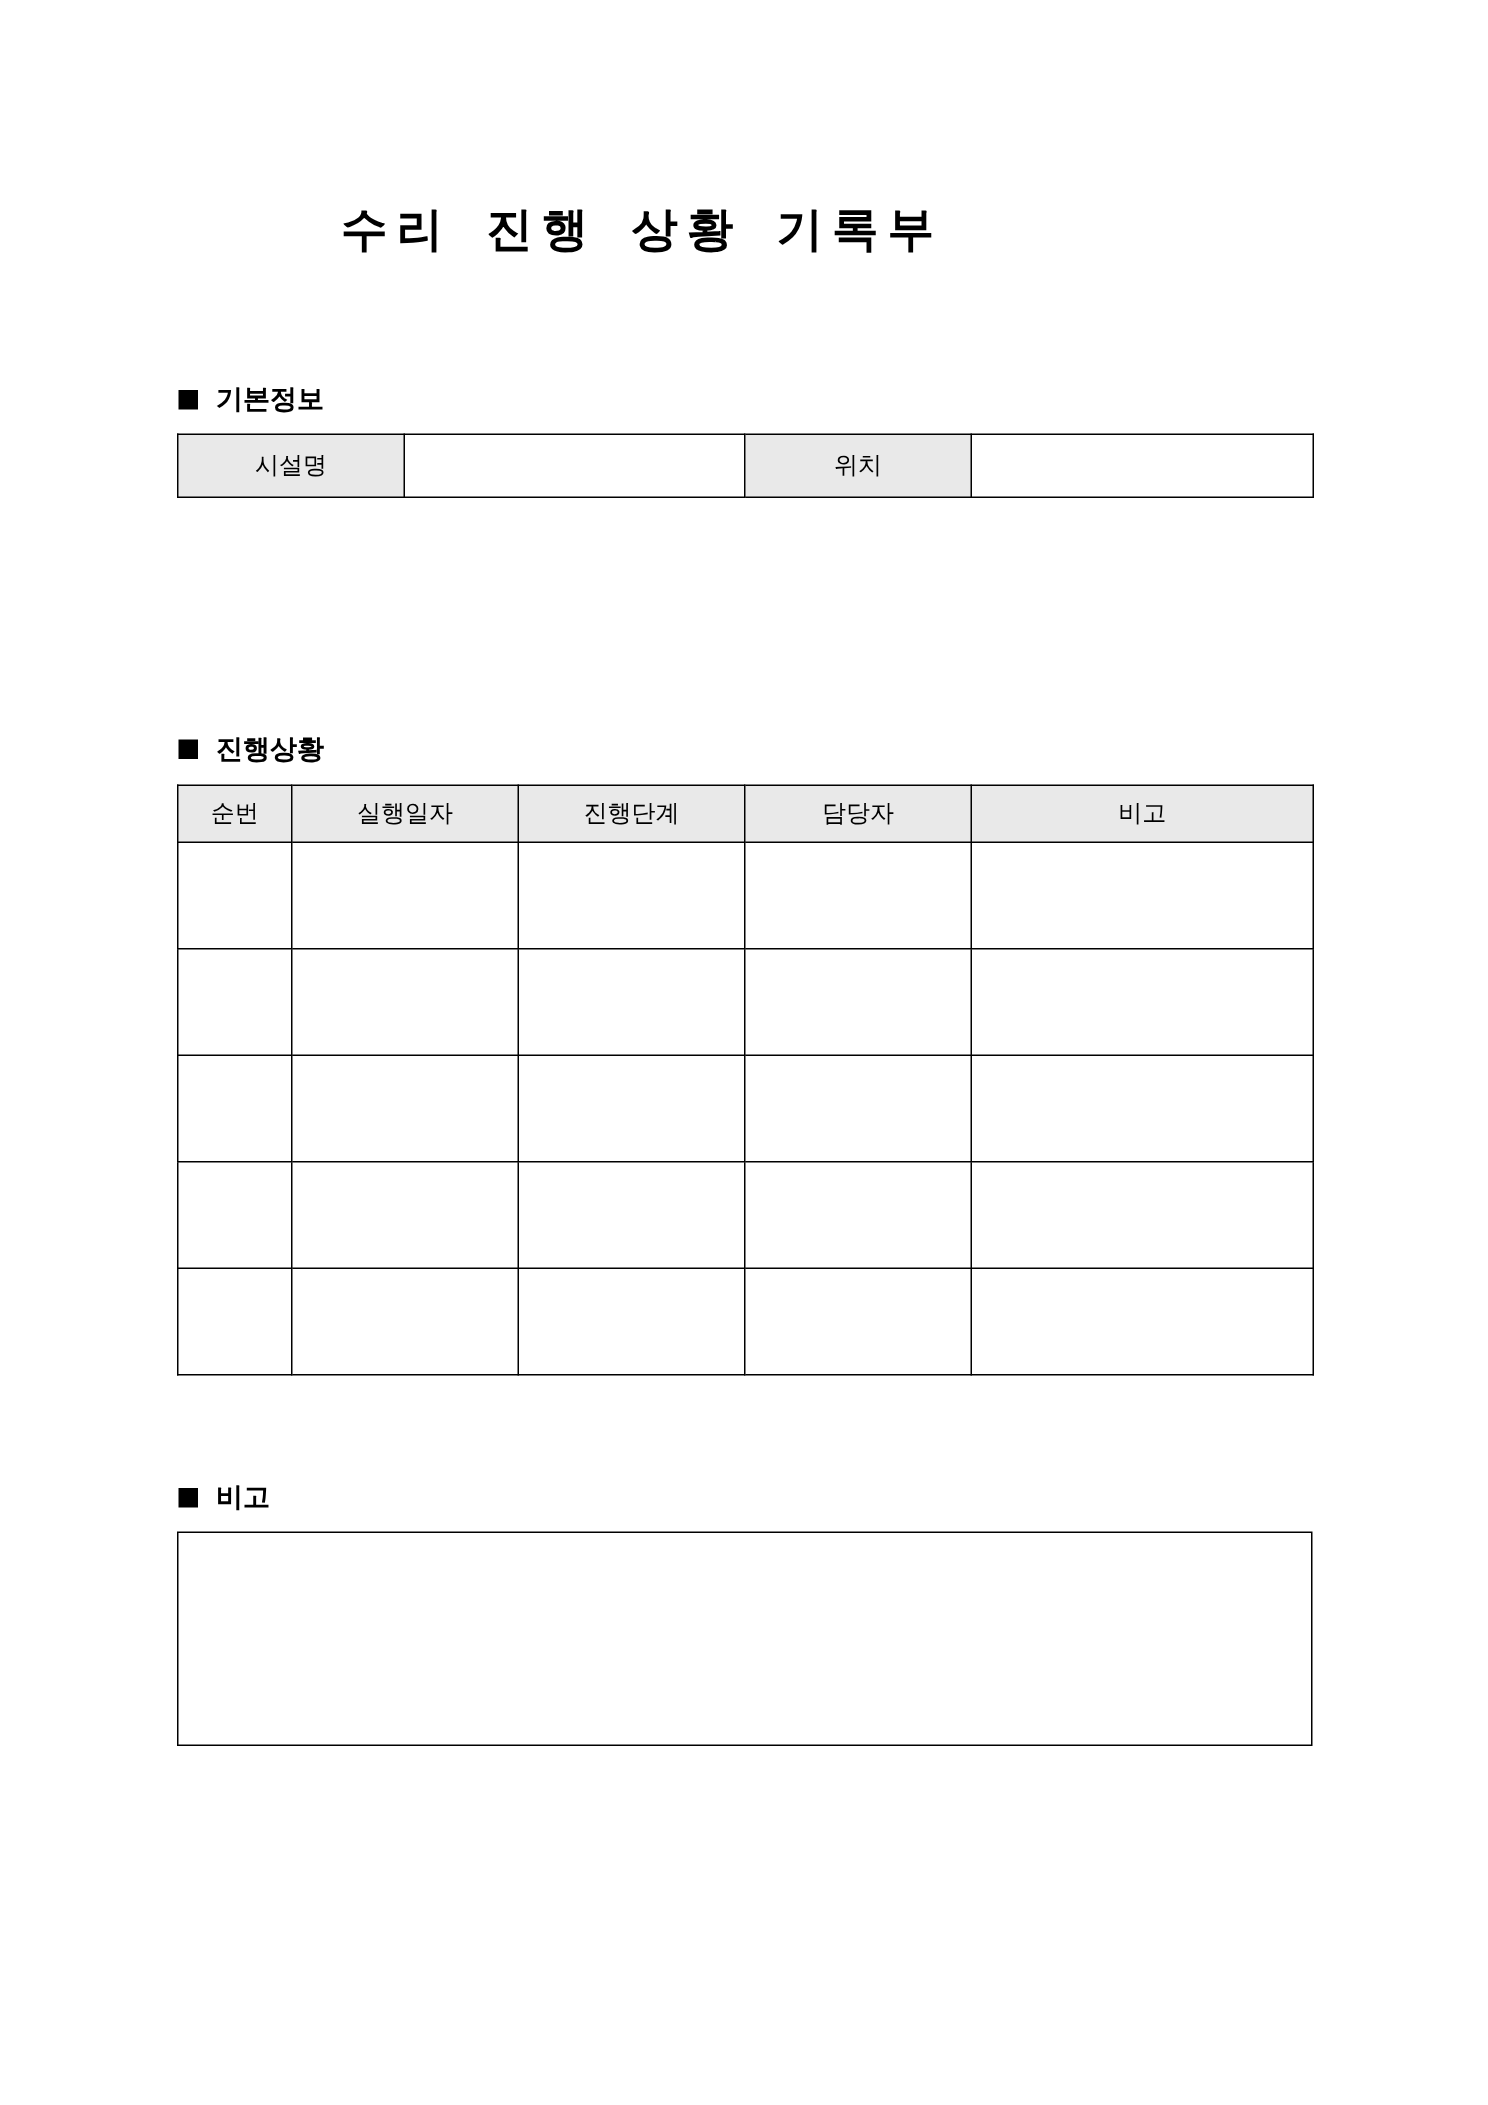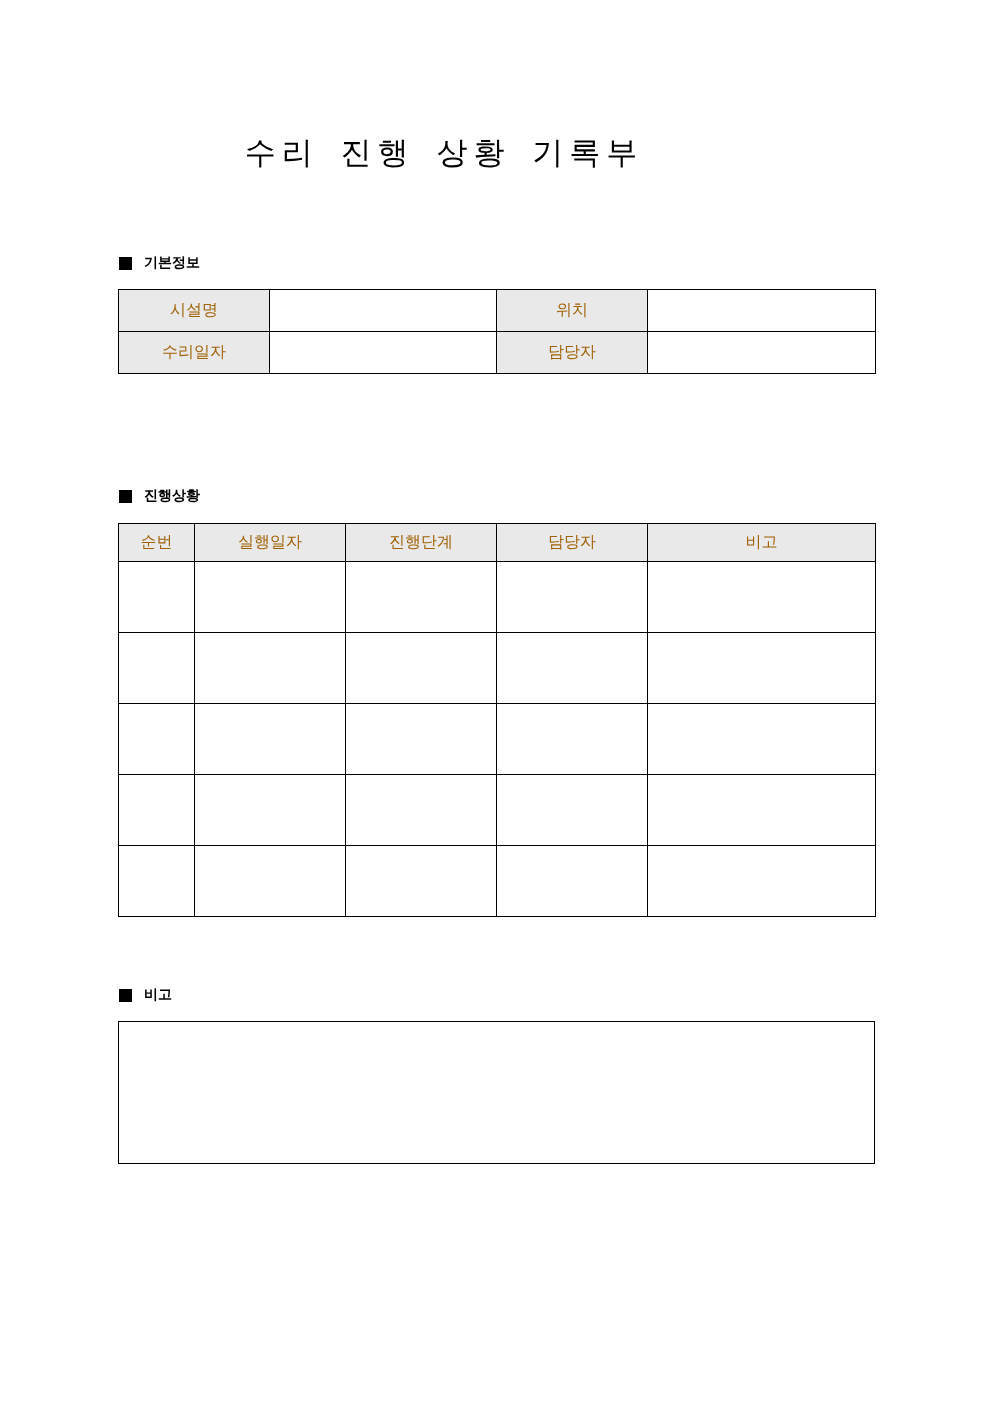--- a/index.html
+++ b/index.html
@@ -1,21 +1,21 @@
 <!DOCTYPE html>
 <html><head>
 <meta charset="utf-8">
 <style>
   html, body { margin:0; padding:0; background:#ffffff; }
   body { width:992px; height:1403px; position:relative; font-family:"DejaVu Sans","Liberation Sans",sans-serif; color:#000; }
-  .title { position:absolute; left:0; top:132px; width:856px; text-align:center; font-size:31px; font-weight:normal; letter-spacing:6px; word-spacing:6px;margin-left:16px; }
-  .section-head { position:absolute; left:119px; font-size:14px; font-weight:bold; display:flex; align-items:center; }
+  .title { position:absolute; left:0; top:132px; width:856px; text-align:center; font-size:31px; font-weight:bold; letter-spacing:6px; word-spacing:6px; }
+  .section-head { position:absolute; left:119px; font-size:18px; font-weight:bold; display:flex; align-items:center; }
   .section-head .sq { display:inline-block; width:13px; height:13px; background:#000; margin-right:12px; }
   table { position:absolute; left:118px; border-collapse:collapse; table-layout:fixed; }
-  td, th { border:1px solid #000; padding:0; text-align:center; font-size:16px; font-weight:normal; color:#a16207; }
+  td, th { border:1px solid #000; padding:0; text-align:center; font-size:16px; font-weight:normal; color:#000000; }
   .label { background:#e9e9e9; }
   #info { top:289px; width:757px; }
   #info tr { height:42px; }
   #progress { top:523px; width:757px; }
   #progress thead tr { height:38px; }
   #progress tbody tr { height:71px; }
   #progress th { background:#e9e9e9; }
   .remarks-box { position:absolute; left:118px; top:1021px; width:755px; height:141px; border:1px solid #000; }
 </style>
 </head>
@@ -33,26 +33,20 @@
       <col style="width:151px">
       <col style="width:227px">
       <col style="width:151px">
       <col style="width:228px">
     </colgroup>
   <tbody>
       <tr>
     <td class="label">시설명</td>
     <td></td>
     <td class="label">위치</td>
-    <td></td>
-  </tr>
-  <tr>
-    <td class="label">수리일자</td>
-    <td></td>
-    <td class="label">담당자</td>
     <td></td>
   </tr>
 </tbody>
   </table>
 
 <div class="section-head" style="top:487px;justify-content:center;">
   <span class="sq"></span>
   <span>진행상황</span>
 </div>
 

